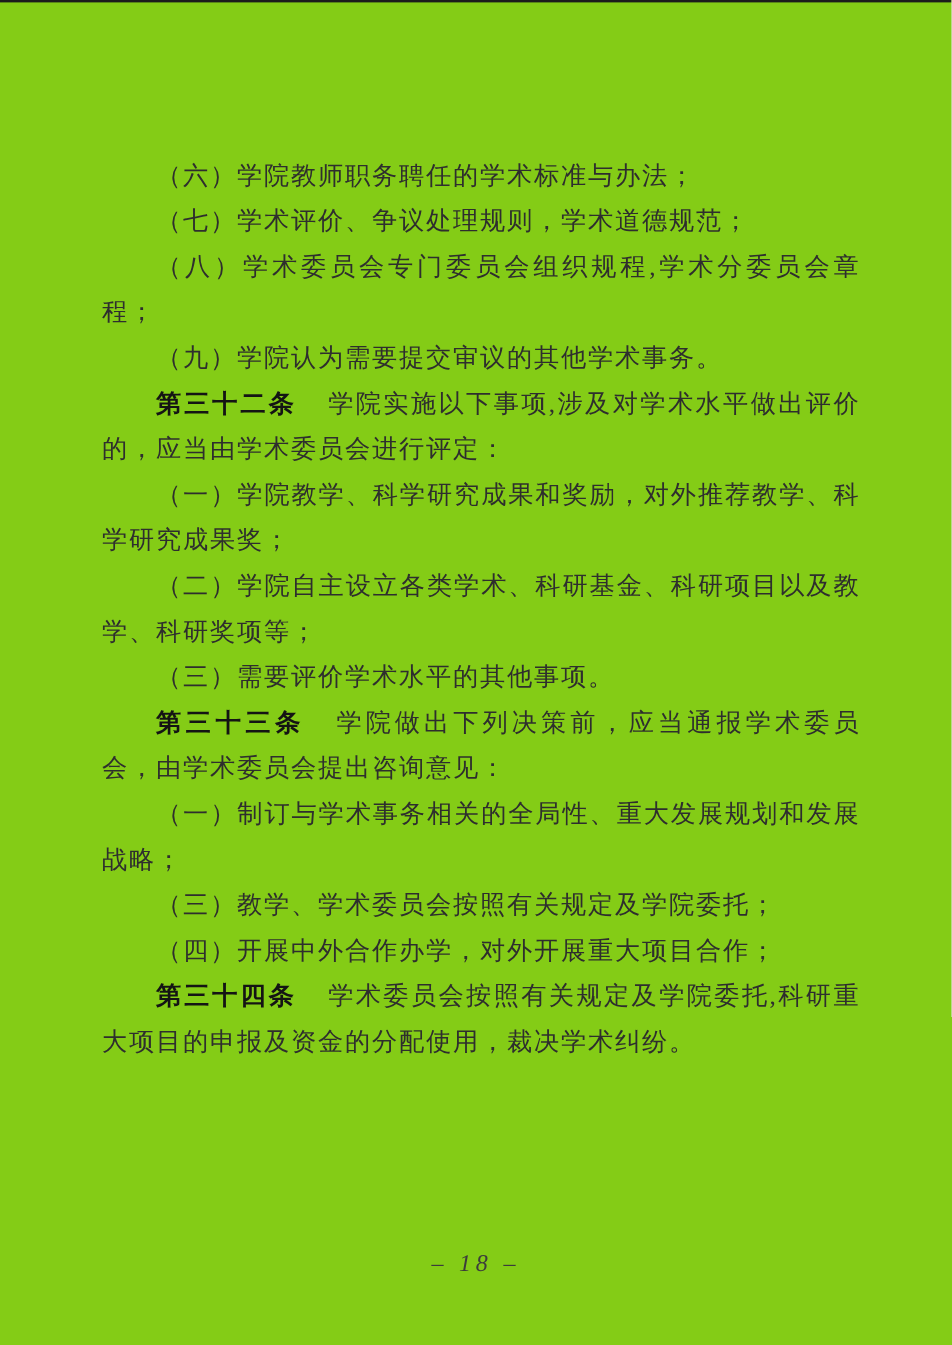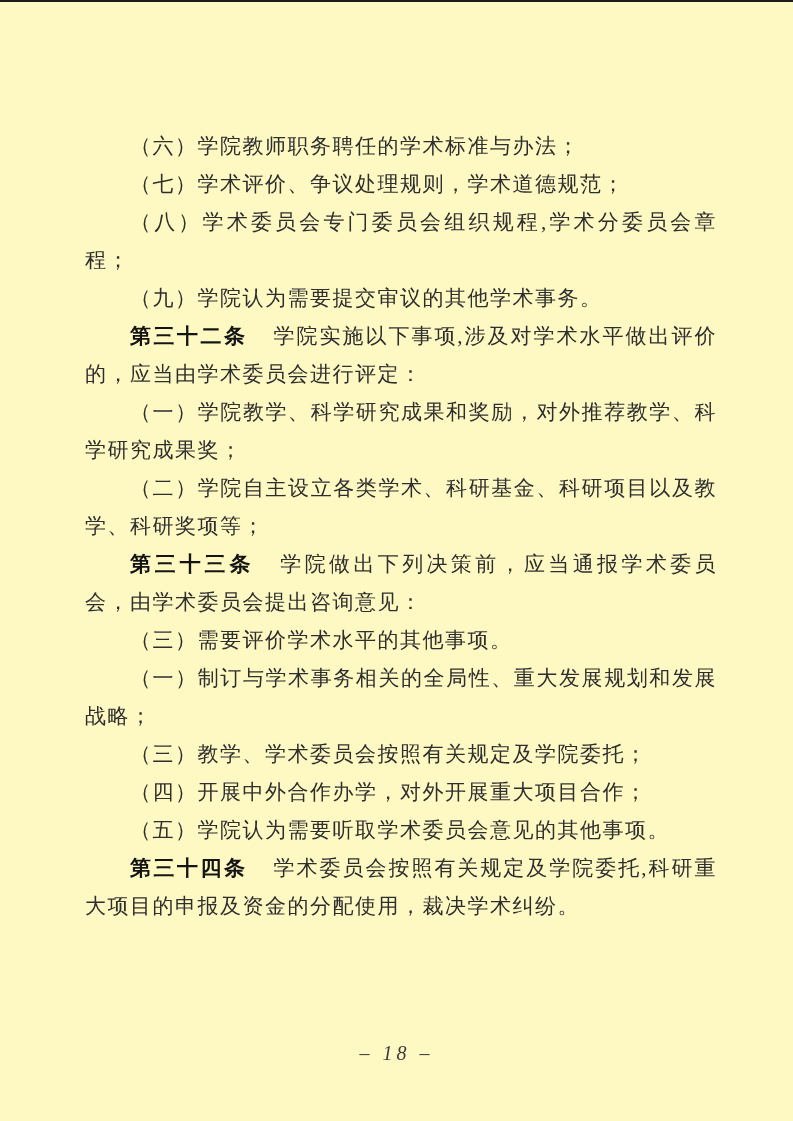--- a/index.html
+++ b/index.html
@@ -5,21 +5,21 @@
   html, body {
     margin: 0;
     padding: 0;
     background: #e8e8e8;
   }
   .page {
     position: relative;
     width: 793px;
     height: 1121px;
     margin: 0 auto;
-    background: #fef9c3;
+    background: #84cc16;
     overflow: hidden;
     font-family: "Liberation Serif", "DejaVu Serif", serif;
   }
   .scan-edge {
     position: absolute;
     top: 0;
     left: 0;
     width: 793px;
     height: 2px;
     background: #1c1c1c;
@@ -68,23 +68,22 @@
   <div class="scan-edge"></div>
 
   <div class="content">
     <p><span class="lead"></span><span>（六）学院教师职务聘任的学术标准与办法；</span></p>
     <p><span class="lead"></span><span>（七）学术评价、争议处理规则，学术道德规范；</span></p>
     <p><span class="lead"></span><span>（八）学术委员会专门委员会组织规程,学术分委员会章程；</span></p>
     <p><span class="lead"></span><span>（九）学院认为需要提交审议的其他学术事务。</span></p>
     <p><span class="lead">第三十二条</span><span>学院实施以下事项,涉及对学术水平做出评价的，应当由学术委员会进行评定：</span></p>
     <p><span class="lead"></span><span>（一）学院教学、科学研究成果和奖励，对外推荐教学、科学研究成果奖；</span></p>
     <p><span class="lead"></span><span>（二）学院自主设立各类学术、科研基金、科研项目以及教学、科研奖项等；</span></p>
+    <p><span class="lead"></span><span>（三）需要评价学术水平的其他事项。</span></p>
     <p><span class="lead">第三十三条</span><span>学院做出下列决策前，应当通报学术委员会，由学术委员会提出咨询意见：</span></p>
-    <p><span class="lead"></span><span>（三）需要评价学术水平的其他事项。</span></p>
     <p><span class="lead"></span><span>（一）制订与学术事务相关的全局性、重大发展规划和发展战略；</span></p>
     <p><span class="lead"></span><span>（三）教学、学术委员会按照有关规定及学院委托；</span></p>
     <p><span class="lead"></span><span>（四）开展中外合作办学，对外开展重大项目合作；</span></p>
-    <p><span class="lead"></span><span>（五）学院认为需要听取学术委员会意见的其他事项。</span></p>
     <p><span class="lead">第三十四条</span><span>学术委员会按照有关规定及学院委托,科研重大项目的申报及资金的分配使用，裁决学术纠纷。</span></p>
   </div>
 
   <div class="footer">– 18 –</div>
 </div>
 
 </body></html>

